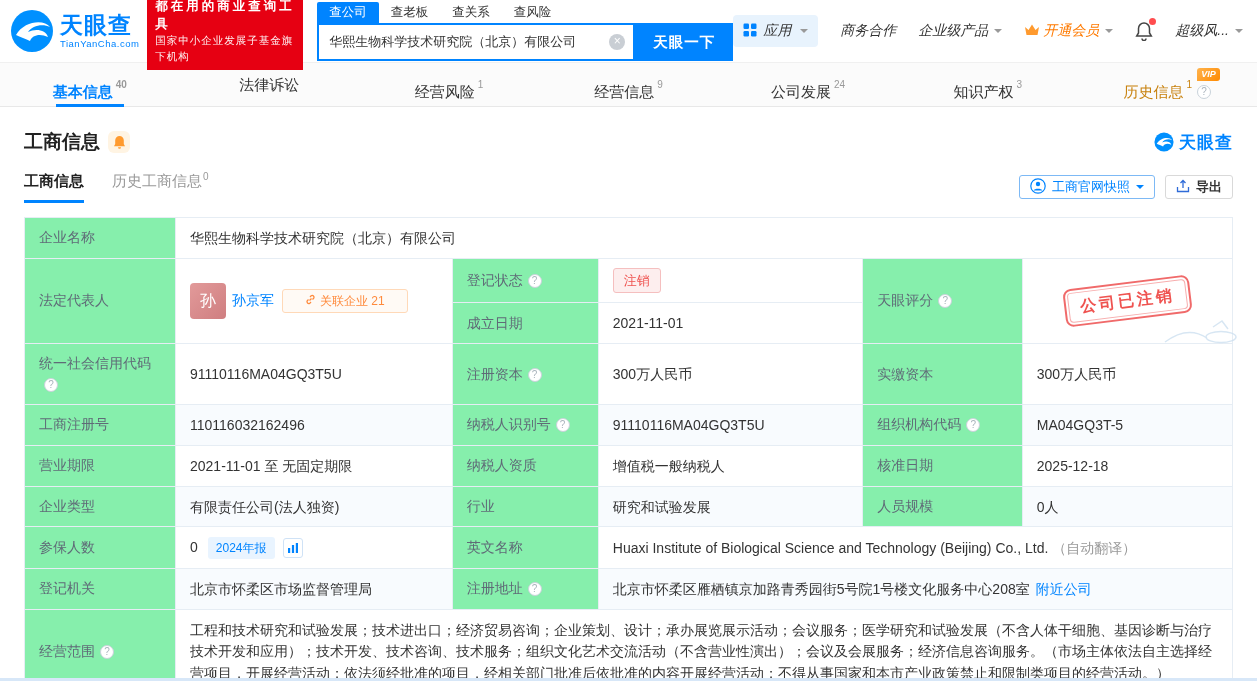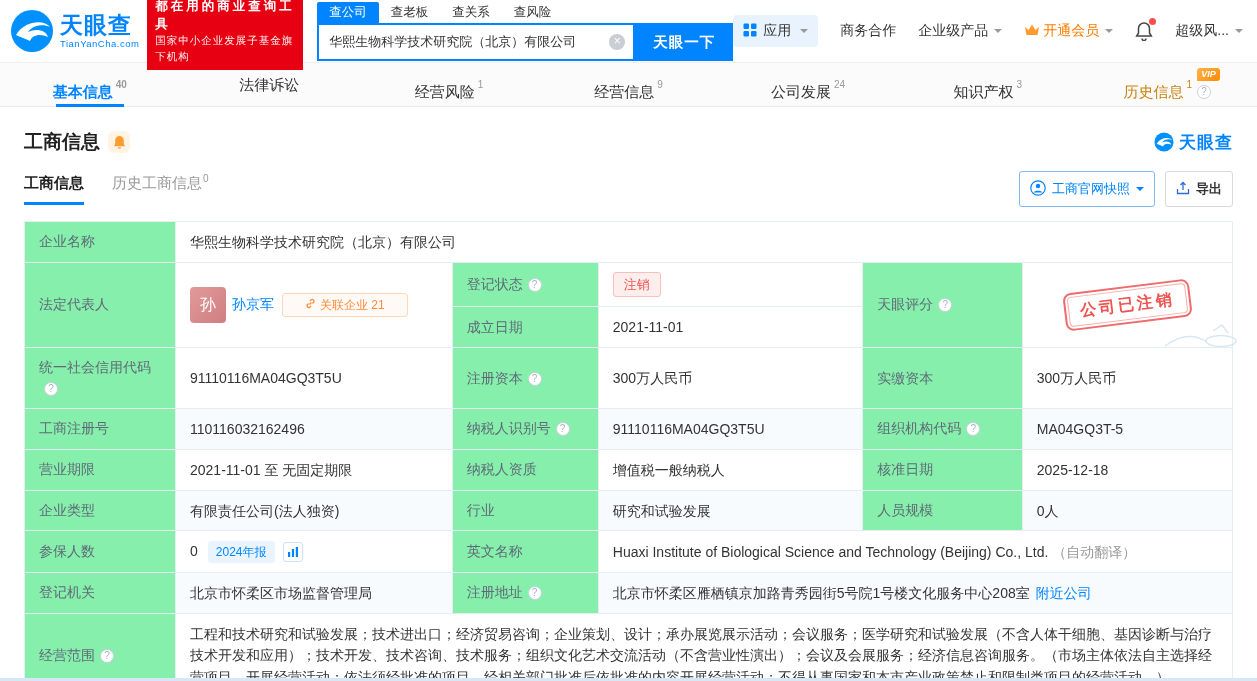--- a/index.html
+++ b/index.html
@@ -20,21 +20,21 @@
   .search-wrap { margin-left:14px; display:flex; flex-direction:column; }
   .search-tabs { display:flex; align-items:center; gap:0; height:22px; }
   .search-tab { font-size:12.5px; color:#333; padding:2px 12px; cursor:pointer; }
   .search-tab.active { background:#0084ff; color:#fff; border-radius:2px 2px 0 0; }
   .search-row { display:flex; }
   .search-input-box { width:318px; height:38px; border:2px solid #0084ff; display:flex; align-items:center; padding:0 8px 0 10px; background:#fff; }
   .search-input { flex:1; border:none; outline:none; font-size:13px; color:#333; font-family:inherit; background:transparent; }
   .clear-icon { width:16px; height:16px; border-radius:50%; background:#c9ced4; color:#fff; font-size:12px; line-height:15px; text-align:center; cursor:pointer; flex:none; }
   .clear-icon::before { content:"×"; }
   .search-btn { width:98px; height:38px; background:#0084ff; color:#fff; border:none; font-size:14.5px; font-weight:600; cursor:pointer; font-family:inherit; letter-spacing:1px; }
-  .top-nav { margin-left:auto; display:flex; align-items:center; gap:22px; white-space:nowrap; }
+  .top-nav { margin-left:auto; display:flex; align-items:center; gap:22px; white-space:nowrap;font-style:italic; }
   .nav-chip { display:flex; align-items:center; gap:6px; background:#e8f3fd; border-radius:4px; padding:7px 10px; cursor:pointer; font-size:14px; }
   .nav-item { display:flex; align-items:center; gap:3px; cursor:pointer; font-size:14px; color:#333; }
   .nav-item.member { color:#ff7a00; }
   .caret { width:0; height:0; border:4px solid transparent; border-top-color:#999; display:inline-block; margin-top:4px; margin-left:3px; }
   .nav-bell { position:relative; cursor:pointer; display:flex; align-items:center; }
   .dot { position:absolute; top:-3px; right:-3px; width:7px; height:7px; background:#ff4d4f; border-radius:50%; }
   
   .main-tabs { display:flex; height:45px; background:#fbfbfb; border-top:1px solid #f0f0f0; border-bottom:1px solid #e8e8e8; }
   .tab { flex:1; text-align:center; line-height:44px; font-size:15px; color:#333; position:relative; cursor:pointer; }
   .tab sup { font-size:10px; color:#999; margin-left:3px; vertical-align:9px; }
@@ -50,21 +50,21 @@
   .section-title { font-size:19px; font-weight:700; color:#222; }
   .bell-chip { margin-left:8px; width:22px; height:22px; background:#fff4e3; border-radius:6px; display:inline-flex; align-items:center; justify-content:center; cursor:pointer; }
   .watermark { margin-left:auto; display:flex; align-items:center; gap:5px; color:#0084ff; font-weight:700; font-size:17px; letter-spacing:1px; }
   
   .subtab-row { display:flex; align-items:center; padding:0 24px 0; }
   .subtabs { display:flex; gap:28px; align-items:flex-end; }
   .subtab { font-size:15px; color:#999; padding-bottom:9px; cursor:pointer; border-bottom:3px solid transparent; }
   .subtab sup { font-size:10px; vertical-align:6px; margin-left:1px; }
   .subtab.active { color:#222; font-weight:700; border-bottom-color:#0084ff; }
   .actions { margin-left:auto; display:flex; gap:10px; align-items:center; }
-  .btn { display:inline-flex; align-items:center; gap:6px; height:36px; padding:0 10px; border-radius:3px; font-size:13px; cursor:pointer; background:#fff; font-family:inherit; }
+  .btn { display:inline-flex; align-items:center; gap:6px; height:24px; padding:0 10px; border-radius:3px; font-size:13px; cursor:pointer; background:#fff; font-family:inherit; }
   .btn-snapshot { border:1px solid #7db9f5; color:#0084ff; }
   .btn-snapshot .mini-caret { width:0; height:0; border:4px solid transparent; border-top-color:#0084ff; margin-top:4px; }
   .btn-export { border:1px solid #d9d9d9; color:#333;font-weight:bold; }
   
   .info-table { width:calc(100% - 48px); margin:14px 24px 10px; border-collapse:collapse; table-layout:fixed; font-size:14px; }
   .info-table td { border:1px solid #e6edf4; padding:9px 14px; vertical-align:middle; line-height:1.5; word-break:break-word; }
   td.lbl { background:#86efac; color:#5f6b77; }
   td.val { color:#333; background:#fff; }
   tr.shaded td.val { background:#f8fbfe; }
   .pt-text { vertical-align:middle; }

